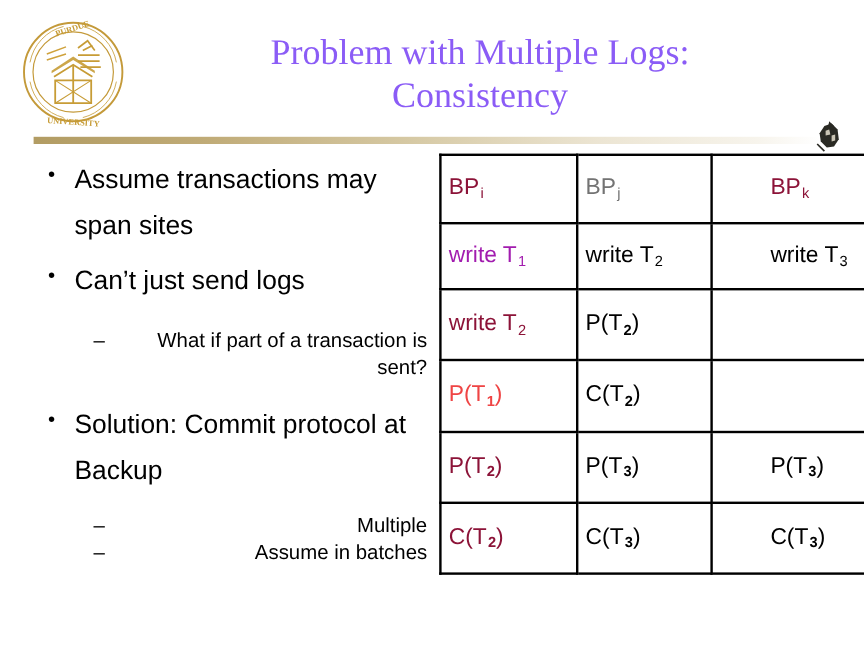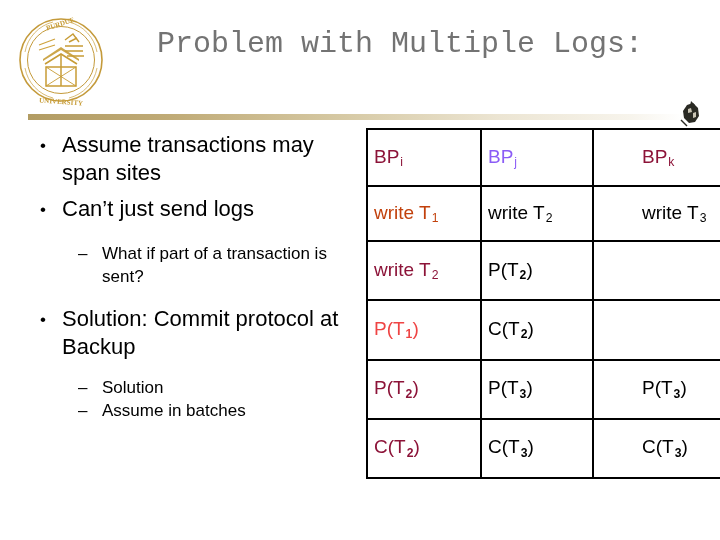--- a/index.html
+++ b/index.html
@@ -33,22 +33,22 @@
 
   
   .title {
     position: absolute;
     left: 120px;
     top: 26px;
     width: 560px;
     text-align: center;
     font-size: 30px;
     line-height: 36px;
-    color: #737373;
-    font-family: Liberation Mono, monospace;
+    color: #8b5cf6;
+    font-family: Liberation Serif, serif;
     letter-spacing: 0px;
   }
 
   
   .divider {
     position: absolute;
     left: 28px;
     top: 114px;
     width: 655px;
     height: 6px;
@@ -68,41 +68,42 @@
   .body-col {
     position: absolute;
     left: 26px;
     top: 131px;
     width: 330px;
   }
   .bullet-l1 {
     position: relative;
     padding-left: 36px;
     font-size: 22px;
-    line-height: 28px;
+    line-height: 38px;
     color: #000000;
     margin: 0 0 2px 0;
   }
   .bullet-l1::before {
     content: "\2022";
     position: absolute;
     left: 14px;
     top: 0;
     font-size: 17px;
     line-height: 29px;
     color: #000000;
   }
   .bullet-l2 {
     position: relative;
     padding-left: 76px;
     font-size: 17px;
     line-height: 23px;
     color: #000000;
     margin: 0;
     text-indent: 0;
+    text-align: right;
   }
   .bullet-l2::before {
     content: "\2013";
     position: absolute;
     left: 52px;
     top: 0;
     font-size: 17px;
     line-height: 23px;
     color: #000000;
   }
@@ -190,20 +191,21 @@
         <path d="M12 40 A38 38 0 0 1 40 10"></path>
         <path d="M56 10 A38 38 0 0 1 84 40"></path>
         <path d="M84 56 A38 38 0 0 1 56 86"></path>
         <path d="M40 86 A38 38 0 0 1 12 56"></path>
       </g>
     </svg>
   </div>
 
   <div class="title">
     <div>Problem with Multiple Logs:</div>
+    <div>Consistency</div>
   </div>
 
   <div class="divider"></div>
 
   <div class="corner-ornament">
     <svg width="26" height="30" viewBox="0 0 26 30" xmlns="http://www.w3.org/2000/svg">
       <g fill="#2a2a24">
         <path d="M9 5 L15 3 L20 8 L21 16 L17 22 L11 23 L6 18 L5 11 Z"></path>
         <path d="M13 1 L17 5 L12 6 Z"></path>
       </g>
@@ -217,34 +219,34 @@
 
   <div class="body-col">
     <div class="bullet-l1">Assume transactions may span sites</div>
     <div class="gap-sm"></div>
     <div class="bullet-l1">Can’t just send logs</div>
     <div class="gap-md"></div>
     <div class="bullet-l2">What if part of a transaction is sent?</div>
     <div class="gap-md"></div>
     <div class="bullet-l1">Solution:  Commit protocol at Backup</div>
     <div class="gap-lg"></div>
-    <div class="bullet-l2">Solution</div>
+    <div class="bullet-l2">Multiple</div>
     <div class="bullet-l2">Assume in batches</div>
   </div>
 
   <div class="tbl-wrap">
     <table class="grid">
       <tbody id="grid-body">
           <tr class="r-head">
             <td class="c0"><span class="cell-txt" style="color: rgb(140, 19, 56);">BP<sub>i</sub></span></td>
-            <td class="c1"><span class="cell-txt" style="color: #8b5cf6;">BP<sub>j</sub></span></td>
+            <td class="c1"><span class="cell-txt" style="color: #737373;">BP<sub>j</sub></span></td>
             <td class="c2"><span class="cell-txt" style="color: rgb(140, 19, 56);">BP<sub>k</sub></span></td>
           </tr>
           <tr class="r-1">
-            <td class="c0"><span class="cell-txt" style="color: #c2410c;">write T<sub>1</sub></span></td>
+            <td class="c0"><span class="cell-txt" style="color: #a21caf;">write T<sub>1</sub></span></td>
             <td class="c1"><span class="cell-txt" style="color: rgb(0, 0, 0);">write T<sub>2</sub></span></td>
             <td class="c2"><span class="cell-txt" style="color: rgb(0, 0, 0);">write T<sub>3</sub></span></td>
           </tr>
           <tr class="r-2">
             <td class="c0"><span class="cell-txt" style="color: rgb(140, 19, 56);">write T<sub>2</sub></span></td>
             <td class="c1"><span class="cell-txt" style="color: rgb(0, 0, 0);">P(T<sub class="bold">2</sub>)</span></td>
             <td class="c2"></td>
           </tr>
           <tr class="r-3">
             <td class="c0"><span class="cell-txt" style="color: #ef4444;">P(T<sub class="bold">1</sub>)</span></td>

